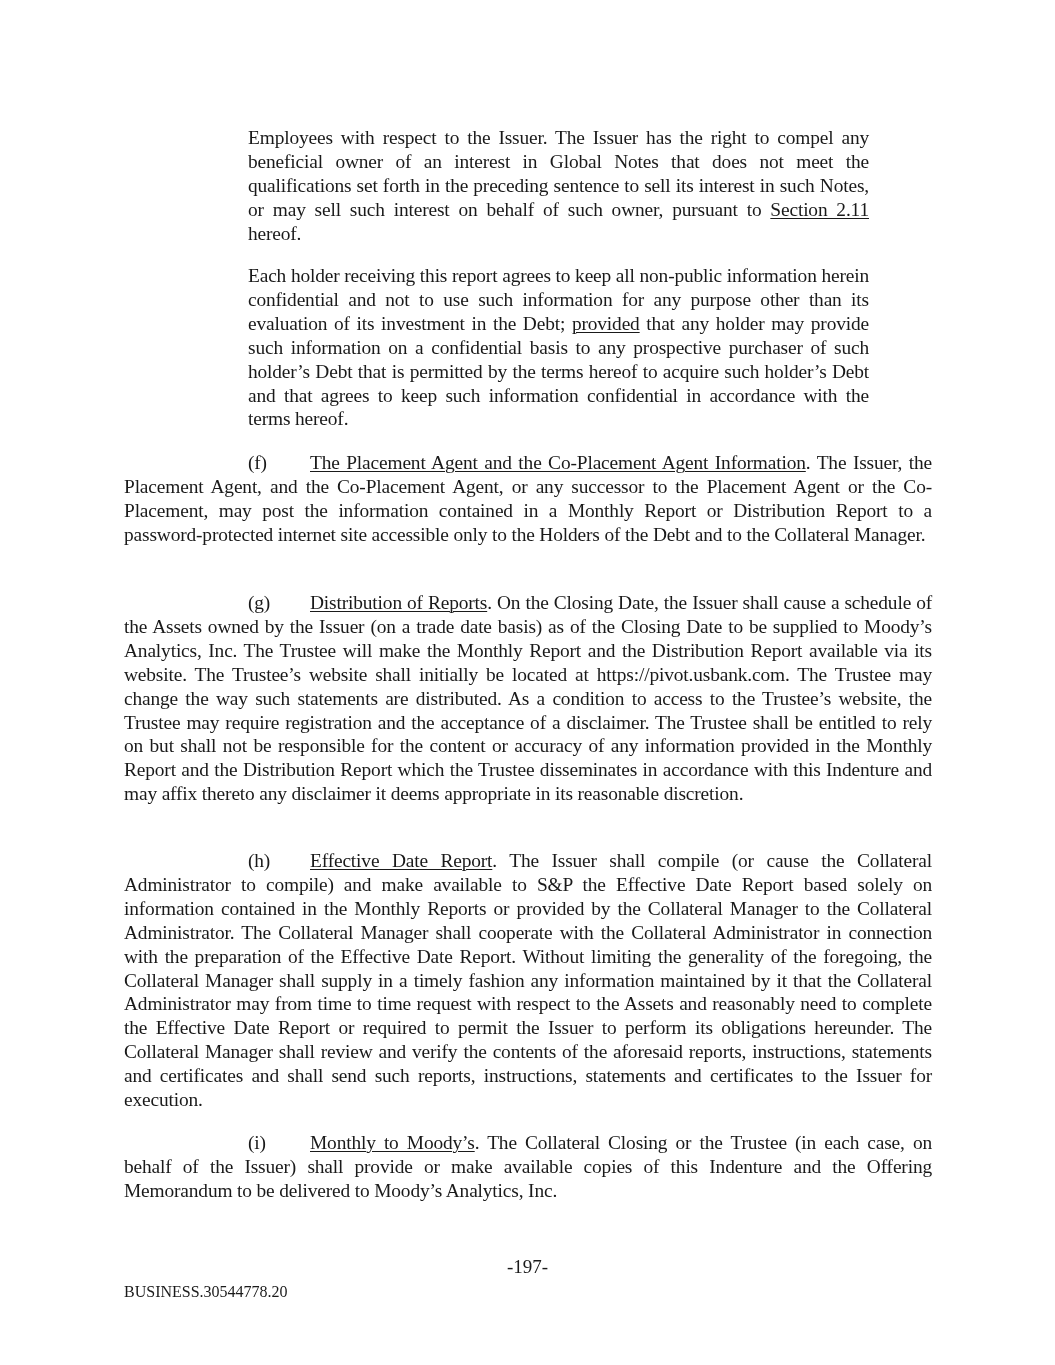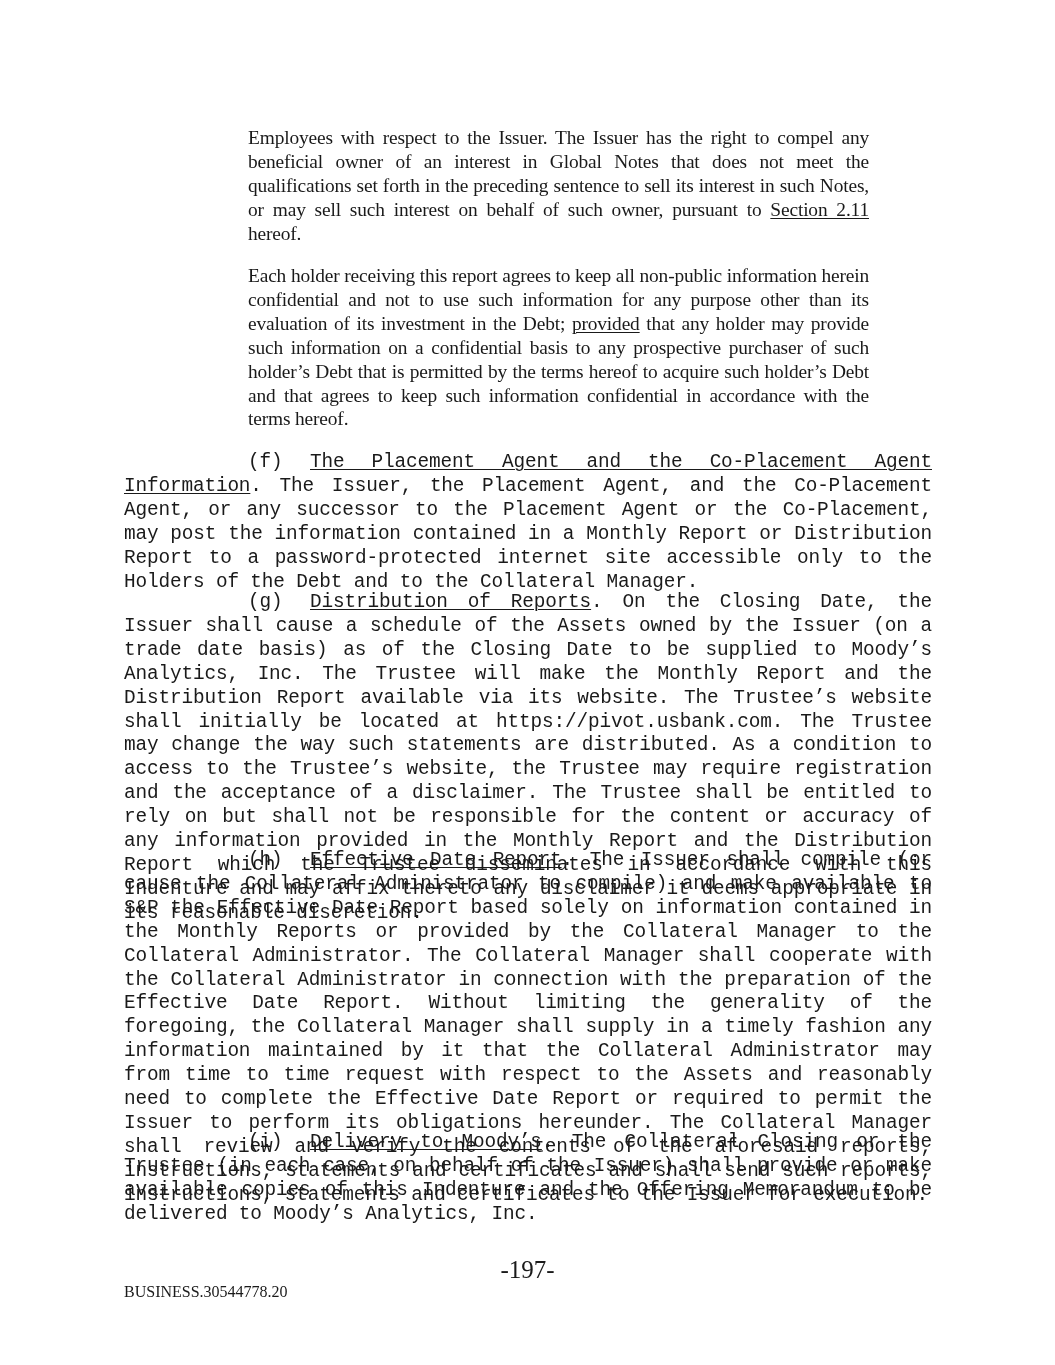--- a/index.html
+++ b/index.html
@@ -14,27 +14,27 @@
     .page { position: absolute; left: 0; top: 0; width: 1055px; height: 1029px; }
     .para {
       position: absolute;
       font-size: 19.4px;
       line-height: 23.9px;
       text-align: justify;
       margin: 0;
       letter-spacing: -0.15px;
     }
     .indented { left: 248px; width: 621px; }
-    .full { left: 124px; width: 808px; font-family: Liberation Mono, monospace; }
+    .full { left: 124px; width: 808px; }
     .u { text-decoration: underline; text-underline-offset: 2px; text-decoration-thickness: 1px; }
     .label { display: inline-block; width: 62px; }
     .lead { display: inline-block; width: 124px; }
     .pagenum {
       position: absolute; left: 0; width: 1055px; top: 1256px;
-      text-align: center; font-size: 25px;
+      text-align: center; font-size: 19px;
     }
     .footer-id {
       position: absolute; left: 124px; top: 1283px;
       font-size: 16px; letter-spacing: 0;
     }
   </style>
 </head>
 <body>
 
 <div class="page">
@@ -42,18 +42,18 @@
   <p class="para indented" style="top:126px;"><span>Employees with respect to the Issuer.  The Issuer has the right to compel any beneficial owner of an interest in Global Notes that does not meet the qualifications set forth in the preceding sentence to sell its interest in such Notes, or may sell such interest on behalf of such owner, pursuant to </span><span class="u">Section 2.11</span><span> hereof.</span></p>
 
   <p class="para indented" style="top:264px;"><span>Each holder receiving this report agrees to keep all non-public information herein confidential and not to use such information for any purpose other than its evaluation of its investment in the Debt; </span><span class="u">provided</span><span> that any holder may provide such information on a confidential basis to any prospective purchaser of such holder’s Debt that is permitted by the terms hereof to acquire such holder’s Debt and that agrees to keep such information confidential in accordance with the terms hereof.</span></p>
 
   <p class="para full" style="top:451px;"><span class="lead"></span><span class="label">(f)</span><span class="u">The Placement Agent and the Co-Placement Agent Information</span><span>.  The Issuer, the Placement Agent, and the Co-Placement Agent, or any successor to the Placement Agent or the Co-Placement, may post the information contained in a Monthly Report or Distribution Report to a password-protected internet site accessible only to the Holders of the Debt and to the Collateral Manager.</span></p>
 
   <p class="para full" style="top:591px;"><span class="lead"></span><span class="label">(g)</span><span class="u">Distribution of Reports</span><span>.  On the Closing Date, the Issuer shall cause a schedule of the Assets owned by the Issuer (on a trade date basis) as of the Closing Date to be supplied to Moody’s Analytics, Inc. The Trustee will make the Monthly Report and the Distribution Report available via its website.  The Trustee’s website shall initially be located at https://pivot.usbank.com.  The Trustee may change the way such statements are distributed.  As a condition to access to the Trustee’s website, the Trustee may require registration and the acceptance of a disclaimer.  The Trustee shall be entitled to rely on but shall not be responsible for the content or accuracy of any information provided in the Monthly Report and the Distribution Report which the Trustee disseminates in accordance with this Indenture and may affix thereto any disclaimer it deems appropriate in its reasonable discretion.</span></p>
 
   <p class="para full" style="top:849px;"><span class="lead"></span><span class="label">(h)</span><span class="u">Effective Date Report</span><span>.  The Issuer shall compile (or cause the Collateral Administrator to compile) and make available to S&amp;P the Effective Date Report based solely on information contained in the Monthly Reports or provided by the Collateral Manager to the Collateral Administrator.  The Collateral Manager shall cooperate with the Collateral Administrator in connection with the preparation of the Effective Date Report.  Without limiting the generality of the foregoing, the Collateral Manager shall supply in a timely fashion any information maintained by it that the Collateral Administrator may from time to time request with respect to the Assets and reasonably need to complete the Effective Date Report or required to permit the Issuer to perform its obligations hereunder.  The Collateral Manager shall review and verify the contents of the aforesaid reports, instructions, statements and certificates and shall send such reports, instructions, statements and certificates to the Issuer for execution.</span></p>
 
-  <p class="para full" style="top:1131px;"><span class="lead"></span><span class="label">(i)</span><span class="u">Delivery to Moody’s</span><span>.  The Collateral Closing or the Trustee (in each case, on behalf of the Issuer) shall provide or make available copies of this Indenture and the Offering Memorandum to be delivered to Moody’s Analytics, Inc.</span></p>
+  <p class="para full" style="top:1131px;"><span class="lead"></span><span class="label">(i)</span><span class="u">Monthly to Moody’s</span><span>.  The Collateral Closing or the Trustee (in each case, on behalf of the Issuer) shall provide or make available copies of this Indenture and the Offering Memorandum to be delivered to Moody’s Analytics, Inc.</span></p>
 
   <div class="pagenum">-197-</div>
   <div class="footer-id">BUSINESS.30544778.20</div>
 
 </div>
 
 </body></html>

